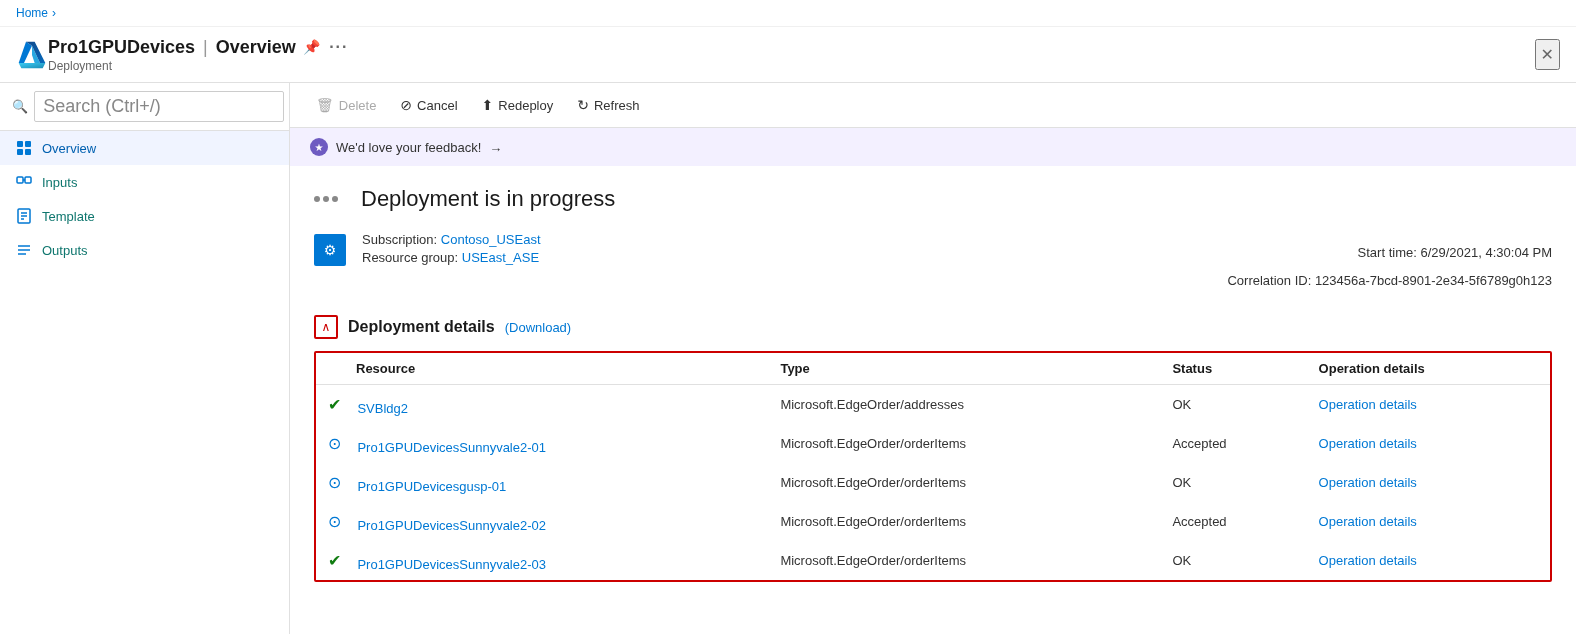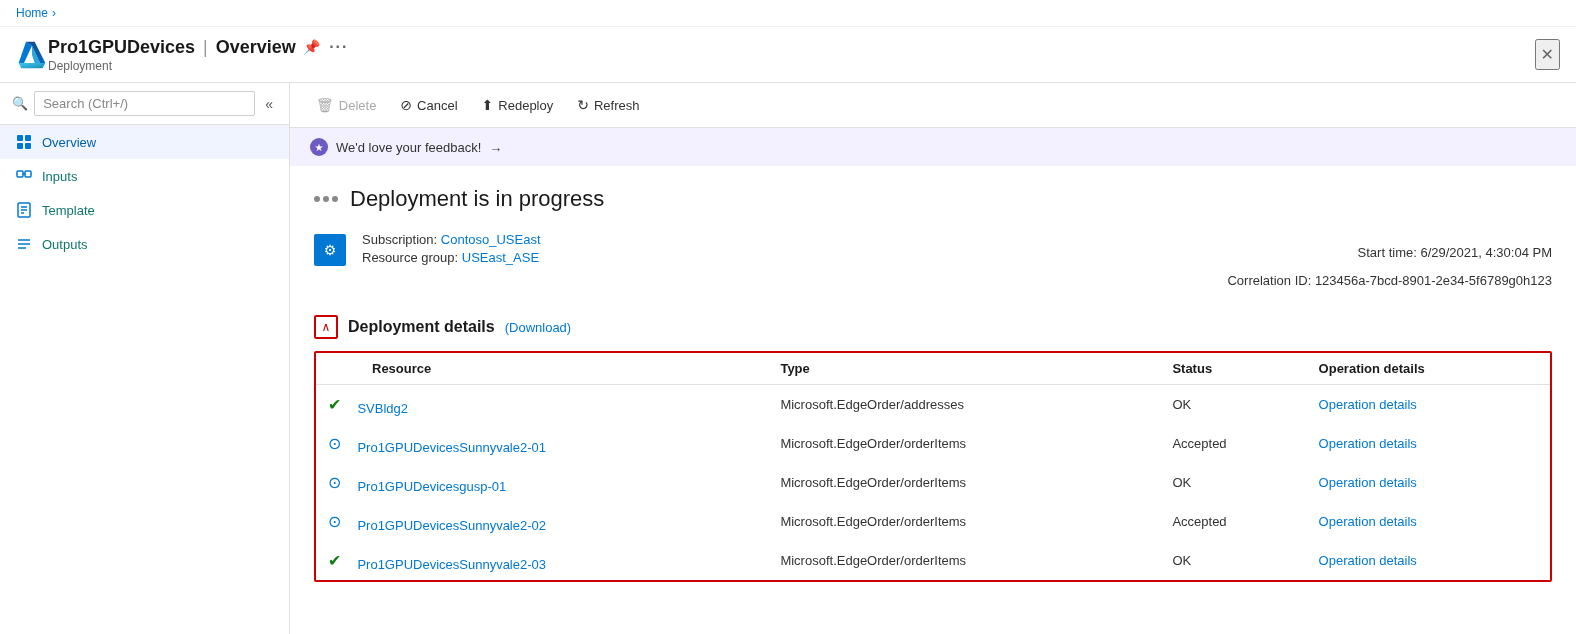--- a/index.html
+++ b/index.html
@@ -21,21 +21,21 @@
     
     .breadcrumb { padding: 6px 16px; font-size: 12px; color: #0078d4; display: flex; align-items: center; gap: 4px; border-bottom: 1px solid #f0f0f0; }
     .breadcrumb a { color: #0078d4; text-decoration: none; cursor: pointer; }
 
     
     .main-layout { display: flex; flex: 1; overflow: hidden; }
 
     
     .sidebar { width: 290px; border-right: 1px solid #e0e0e0; display: flex; flex-direction: column; overflow-y: auto; background: #fff; }
     .search-box { padding: 8px 12px; border-bottom: 1px solid #e0e0e0; display: flex; align-items: center; gap: 6px; }
-    .search-input { flex: 1; border: 1px solid #ccc; border-radius: 2px; padding: 4px 8px; font-size: 13px; color: #333; }
+    .search-input { flex: 1; border: 1px solid #ccc; border-radius: 2px; padding: 4px 8px; font-size: 18px; color: #333; }
     .search-input::placeholder { color: #888; }
     .collapse-btn { color: #555; cursor: pointer; font-size: 14px; padding: 2px 4px; }
 
     .nav-item { display: flex; align-items: center; gap: 10px; padding: 9px 16px; cursor: pointer; font-size: 13px; color: #0f766e; }
     .nav-item.active { background: #f0f4ff; color: #0060b0; }
     .nav-icon { width: 16px; height: 16px; display: flex; align-items: center; justify-content: center; flex-shrink: 0; }
 
     
     .content { flex: 1; overflow-y: auto; padding: 0; }
 
@@ -46,21 +46,21 @@
     .toolbar-btn .btn-icon { font-size: 14px; }
 
     
     .feedback-banner { background: #f3f0ff; padding: 10px 20px; display: flex; align-items: center; gap: 8px; font-size: 13px; }
     .feedback-icon { width: 18px; height: 18px; background: #6e5bc1; border-radius: 50%; display: flex; align-items: center; justify-content: center; color: white; font-size: 10px; flex-shrink: 0; }
     .feedback-text { color: #333; }
     .feedback-arrow { color: #333; }
 
     
     .deployment-section { padding: 20px 24px; }
-    .deployment-title { font-size: 22px; font-weight: 300; color: #1a1a1a; display: flex; align-items: center; gap: 12px; margin-bottom: 20px; }
+    .deployment-title { font-size: 22px; font-weight: 300; color: #1a1a1a; display: flex; align-items: center; gap: 23px; margin-bottom: 20px; }
     .in-progress-icon { display: flex; gap: 3px; }
     .in-progress-dot { width: 6px; height: 6px; background: #888; border-radius: 50%; }
 
     
     .deployment-info { display: flex; align-items: flex-start; gap: 16px; margin-bottom: 24px; }
     .dep-icon { width: 32px; height: 32px; background: #0078d4; border-radius: 2px; display: flex; align-items: center; justify-content: center; color: white; font-size: 14px; flex-shrink: 0; margin-top: 2px; }
     .dep-meta { flex: 1; }
     .dep-meta-line { font-size: 13px; color: #333; margin-bottom: 3px; }
     .dep-meta-line a { color: #0078d4; text-decoration: none; cursor: pointer; }
     .dep-times { margin-left: auto; text-align: right; font-size: 13px; color: #333; }
@@ -250,21 +250,21 @@
       <div class="details-header">
         <button class="collapse-icon-btn">∧</button>
         <span class="details-title">Deployment details</span>
         <a class="download-link">(Download)</a>
       </div>
 
       <div class="table-wrapper">
         <table class="details-table">
           <thead>
             <tr>
-              <th style="padding-left: 56px;">Resource</th>
+              <th style="padding-left: 40px;">Resource</th>
               <th>Type</th>
               <th>Status</th>
               <th>Operation details</th>
             </tr>
           </thead>
           <tbody id="table-body">
           <tr>
                 <td style="padding-left: 12px;">
                   <div class="row-resource">
                     <span class="status-ok">✔</span>

